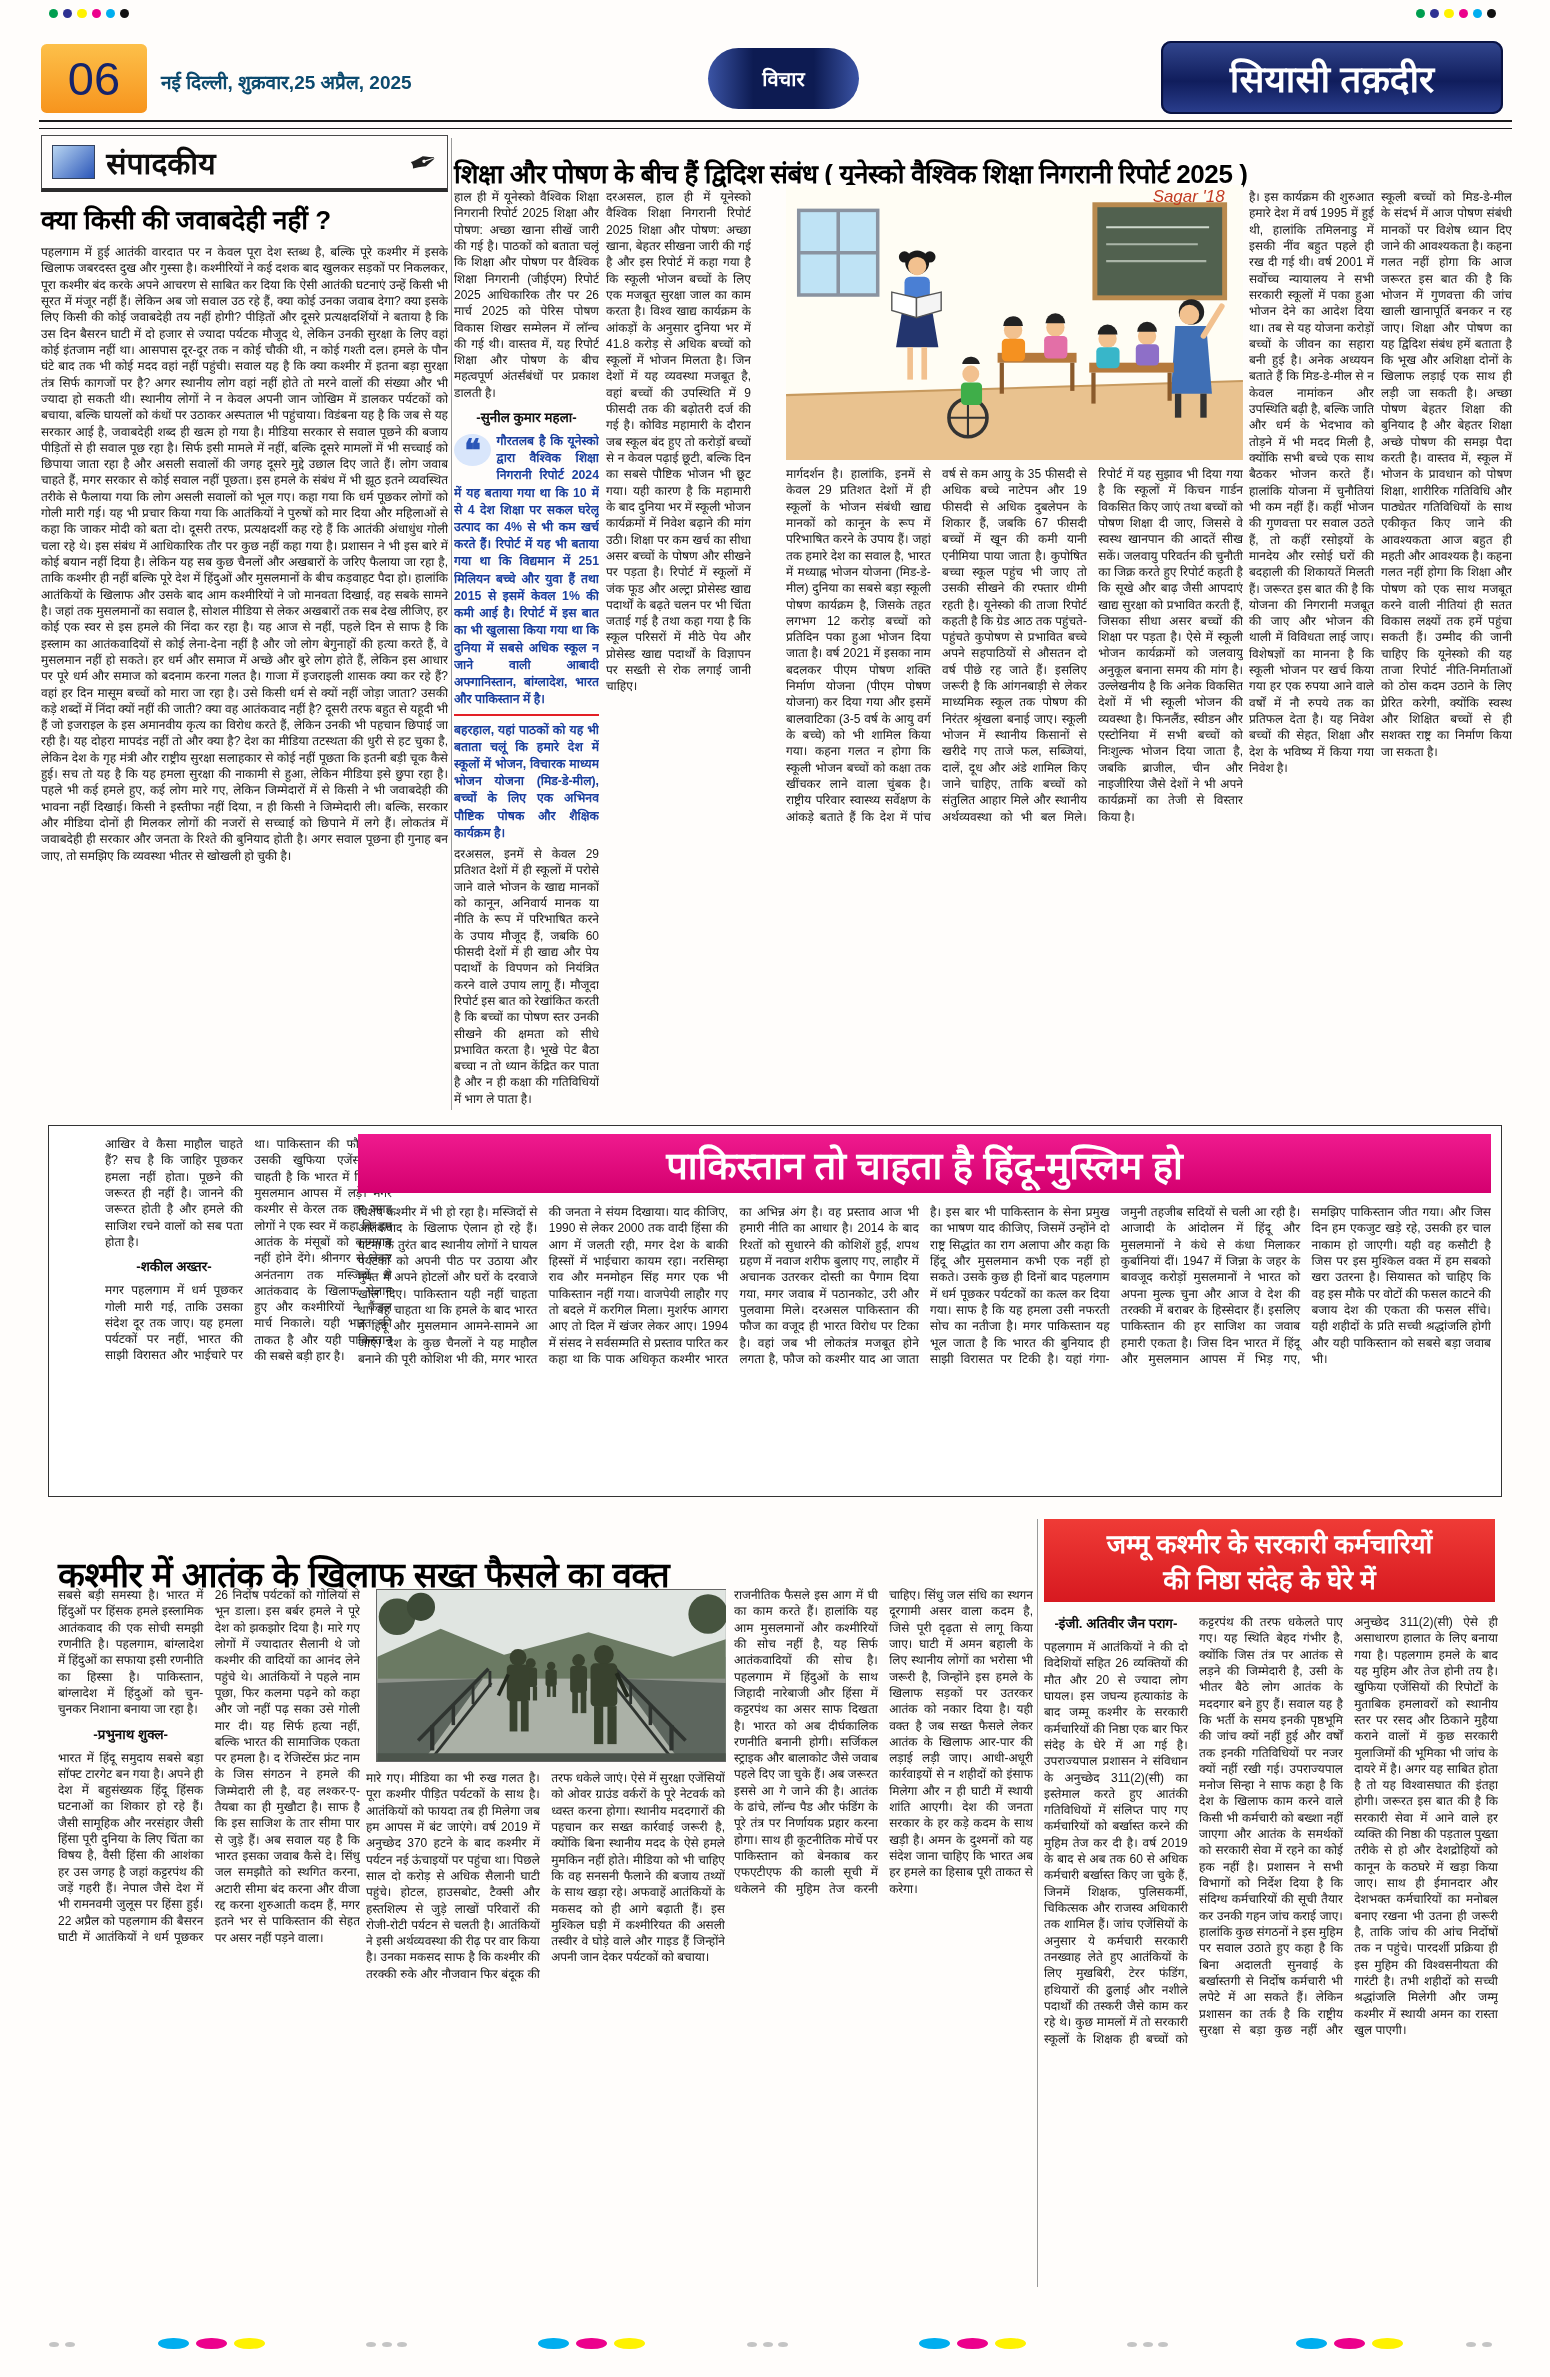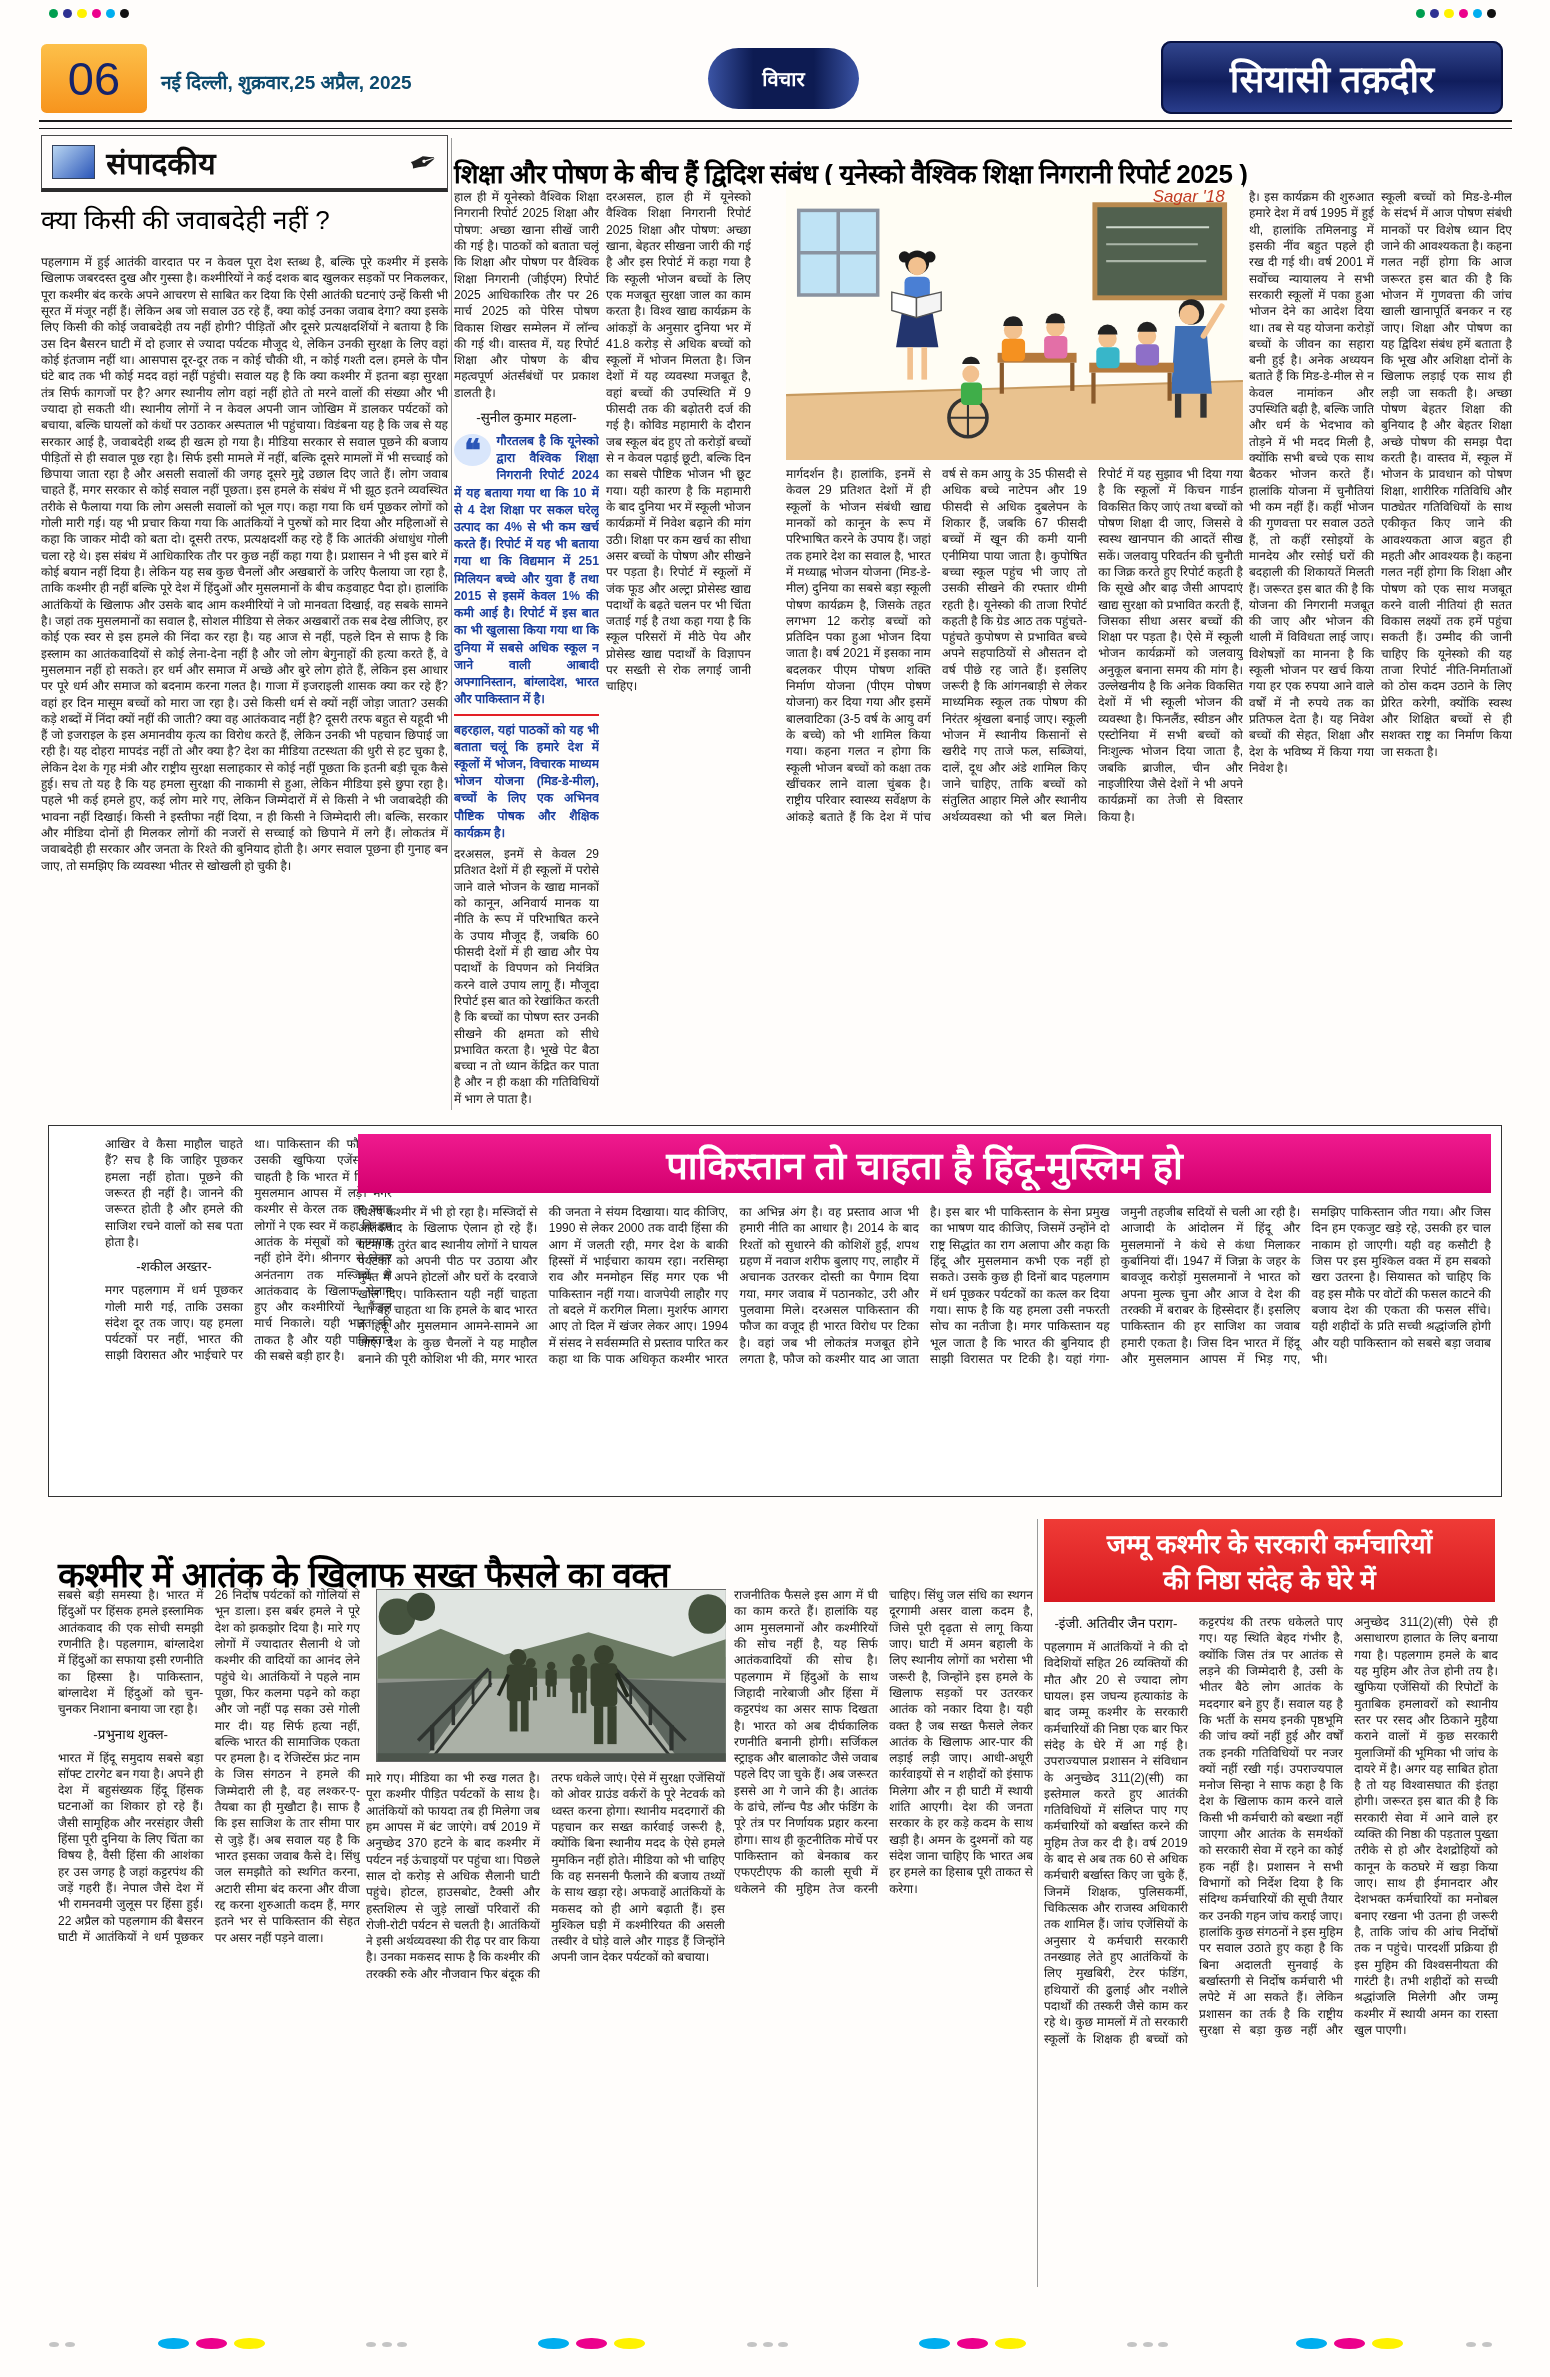--- a/index.html
+++ b/index.html
@@ -1,20 +1,20 @@
 <!DOCTYPE html>
 <html style="font-size:11.3px"><head>
 <meta charset="utf-8">
 <style>
   html,body{margin:0;padding:0;background:#e8e8e8;}
   .page{position:relative;width:1550px;height:2377px;background:#fffdfb;overflow:hidden;
         font-family:"Liberation Sans", sans-serif;color:#141414;}
   .abs{position:absolute;}
   .bt{display:block;font-size:12px;line-height:1.36;text-align:justify;color:#161616;white-space:pre-line;}
-  .byline{display:block;text-align:center;font-weight:400;font-size:13.4px;margin:7px 0;color:#101010;}
+  .byline{display:block;text-align:center;font-weight:700;font-size:13.4px;margin:7px 0;color:#101010;}
   .col{overflow:hidden;}
   
   .pagenum{left:41px;top:44px;width:106px;height:69px;display:flex;align-items:center;justify-content:center;
            background:linear-gradient(180deg,#fdc04a,#f7941d);border-radius:5.6px;}
   .pagenum span{font-size:47px;font-weight:400;color:#15246b;}
   .dateline{left:161px;top:69px;font-size:19px;font-weight:700;color:#0c4a6e;}
   .section-pill{left:708px;top:48px;width:151px;height:61px;display:flex;align-items:center;justify-content:center;
         color:#fff;font-size:20px;font-weight:800;border-radius:32px;
         background:linear-gradient(90deg,#3b54a5,#0d1b52 30%,#0d1b52 70%,#3b54a5);}
   .masthead{left:1161px;top:41px;width:342px;height:73px;display:flex;align-items:center;justify-content:center;
@@ -22,21 +22,21 @@
         background:linear-gradient(180deg,#33478f 0%,#101d5c 55%,#2b3f8f 100%);box-shadow:inset 0 0 0 2.1px #0a1342;}
   .header-rule{left:39px;top:120px;width:1473px;height:5.6px;border-top:2.8px solid #1b1b1b;border-bottom:0.7px solid #1b1b1b;}
   .reg-dots{display:flex;gap:5px;}
   .reg-dots .dot{width:9.2px;height:9.2px;border-radius:50%;display:block;}
   
   .editorial{left:41px;top:135px;width:407px;}
   .ed-label{display:flex;align-items:center;gap:11.3px;border:1.4px solid #4a4a4a;border-bottom:4.2px solid #2c2c2c;padding:5.6px 10px;}
   .ed-square{width:41px;height:32px;border:0.7px solid #33425e;background:linear-gradient(135deg,#b9d6f2,#2a55b8);}
   .ed-label-text{font-size:30px;font-weight:800;color:#0e0e0e;}
   .ed-pen{margin-left:auto;font-size:34px;transform:rotate(-18deg);color:#222;}
-  .ed-headline{margin:14px 0 18px 0;font-size:26px;font-weight:400;color:#000;line-height:1.15;}
+  .ed-headline{margin:14px 0 8px 0;font-size:26px;font-weight:700;color:#000;line-height:1.15;}
   .ed-body{height:856px;overflow:hidden;}
   .vrule{width:0;border-left:0.7px solid #9a9a9a;}
   
   .main-headline{left:454px;top:138px;width:1058px;font-size:26px;font-weight:800;color:#000;white-space:nowrap;letter-spacing:-0.4px;}
   .pullquote{color:#1b3f9e;font-weight:700;font-size:12.3px;line-height:1.4;text-align:justify;margin:4.2px 0;}
   .pq-icon{float:left;width:37px;height:32px;margin:1.4px 5.6px 1.4px 0;border-radius:50%;
            background:#d9e6fb;color:#2a55b8;font-size:31px;line-height:34px;text-align:center;font-weight:800;}
   .pq-rule{border-top:2.8px solid #e31e24;margin:5.6px 0;}
   .pullquote span{white-space:pre-line;}
   .cartoon-box{left:786px;top:185px;width:457px;height:275px;}

